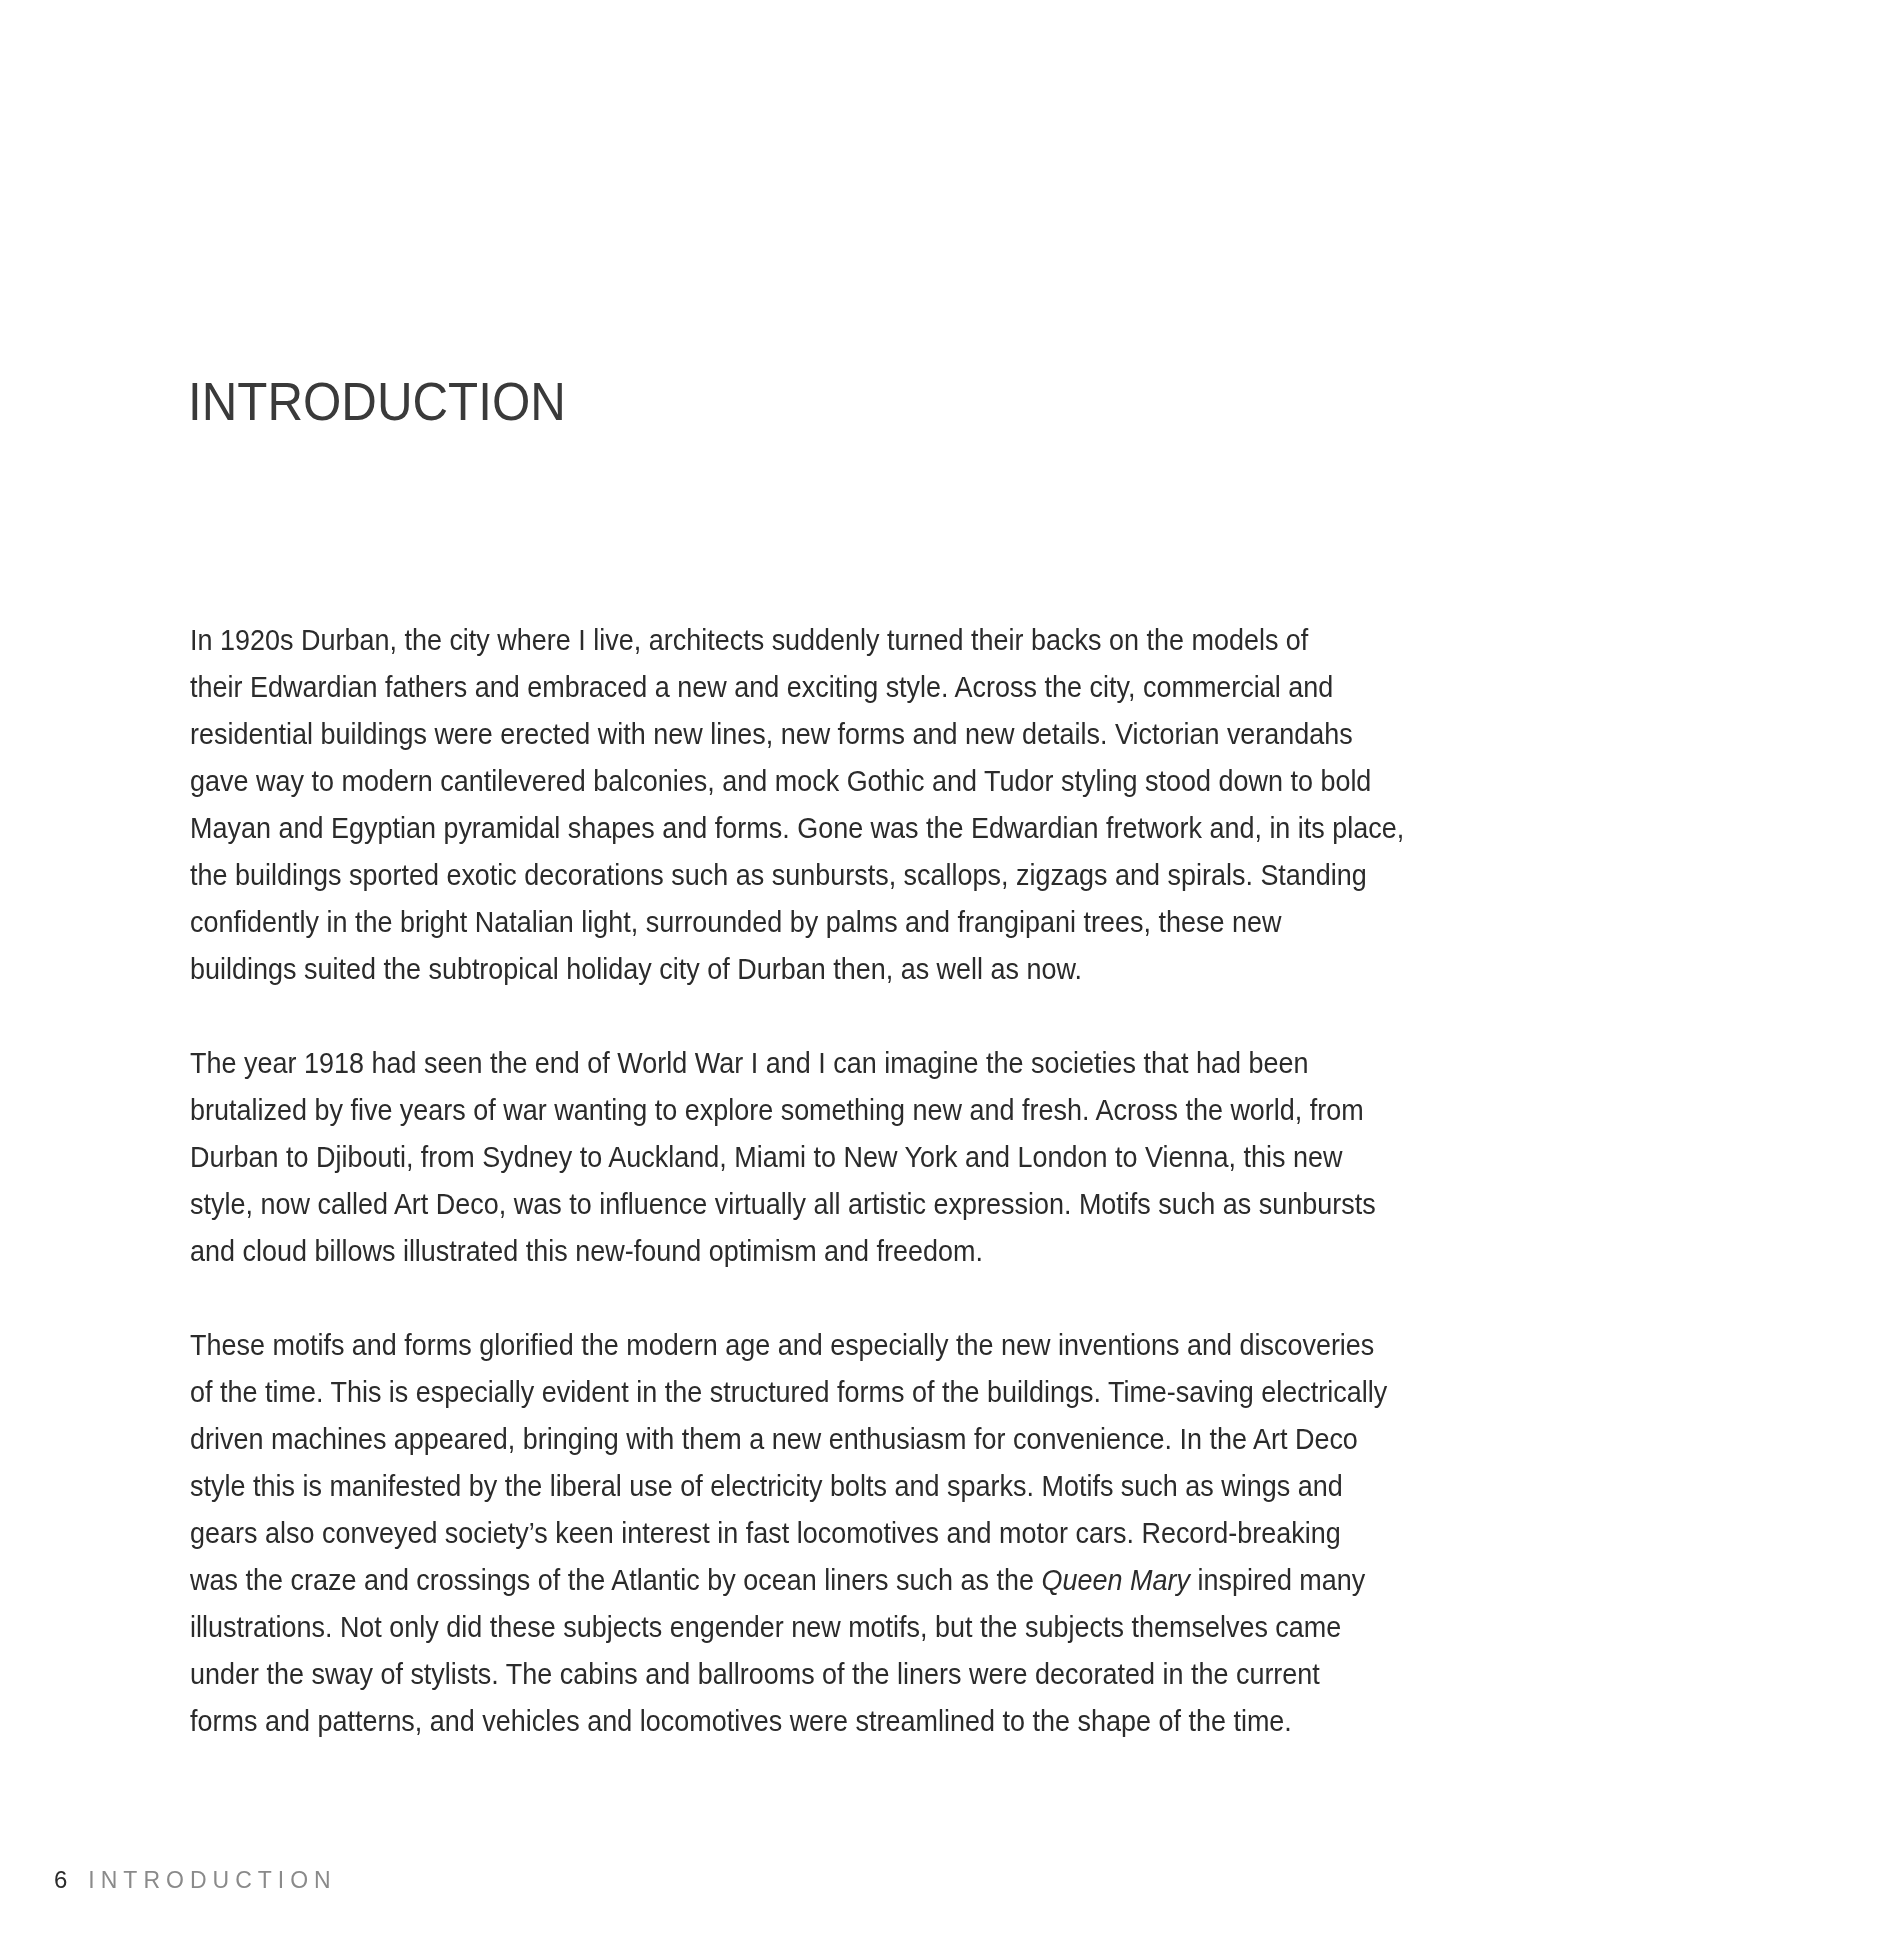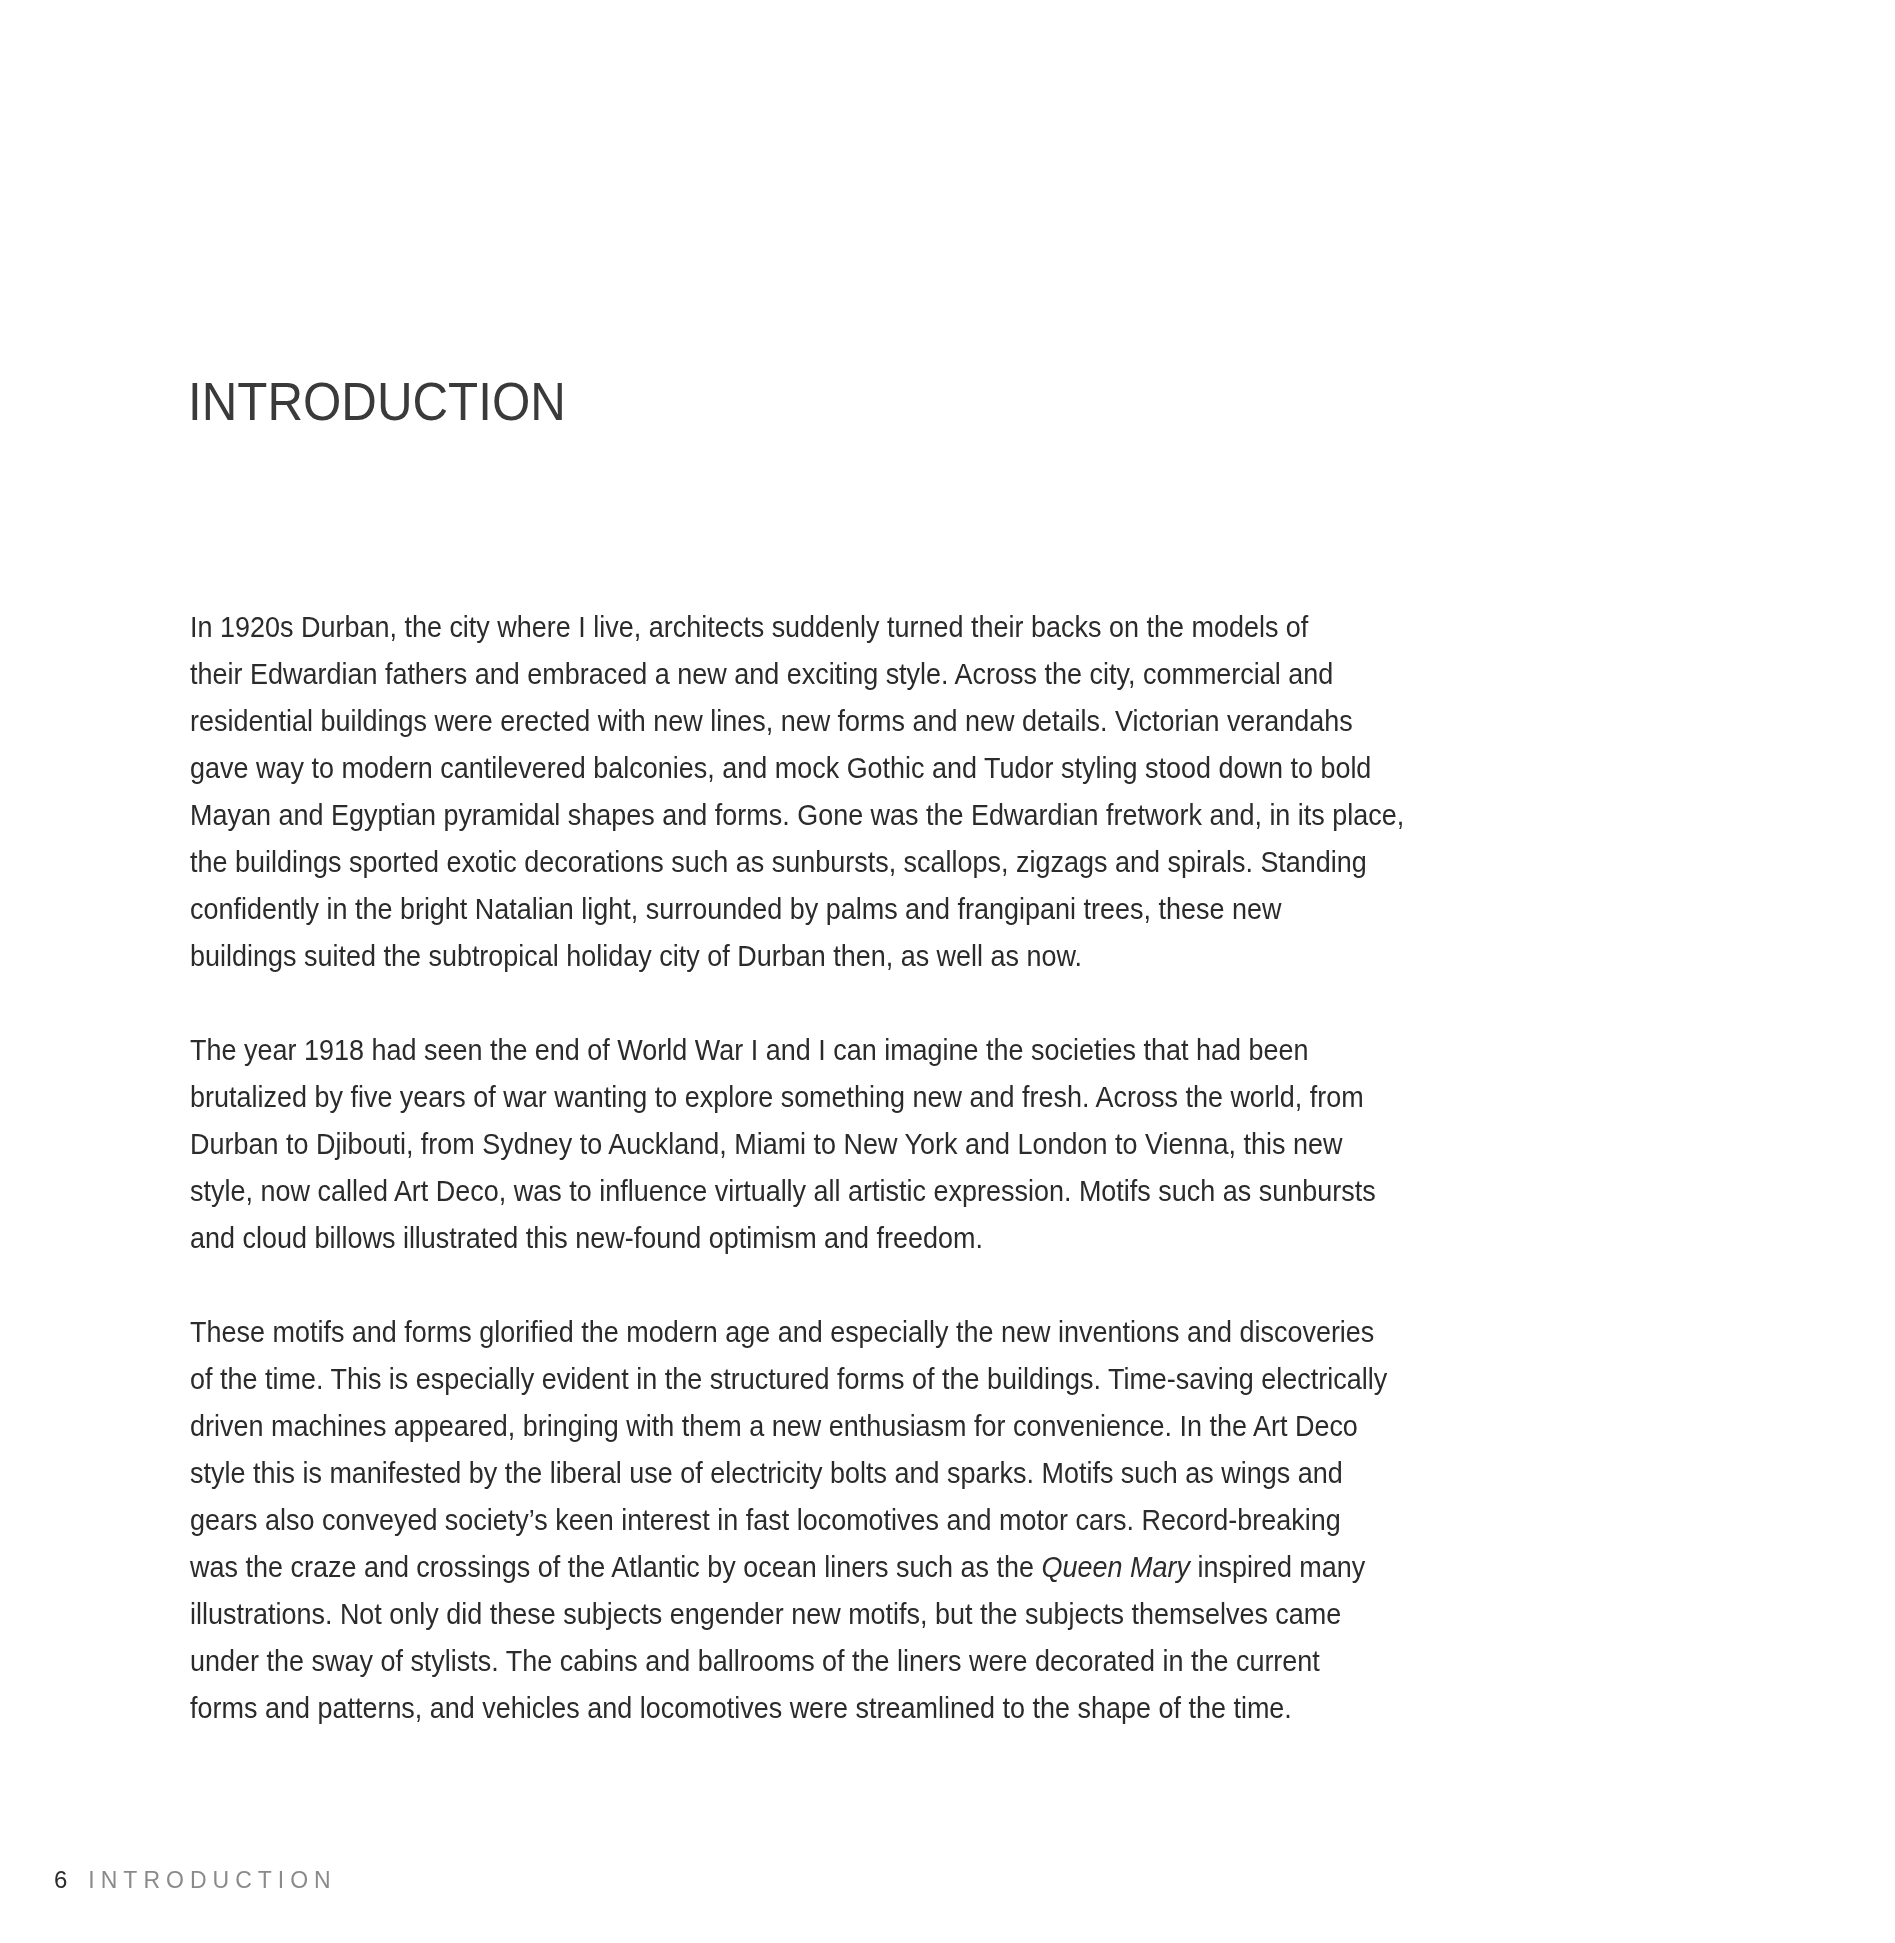--- a/index.html
+++ b/index.html
@@ -32,21 +32,21 @@
       color: #3a3a3a;
       letter-spacing: 0px;
       margin: 0;
       white-space: nowrap;
       transform-origin: left top;
       transform: scaleX(0.93);
     }
     .body-text {
       position: absolute;
       left: 190px;
-      top: 604px;
+      top: 617px;
       width: 1476px;
     }
     .para {
       margin: 0 0 47px 0;
     }
     .line {
       display: block;
       font-size: 29px;
       line-height: 47px;
       height: 47px;

